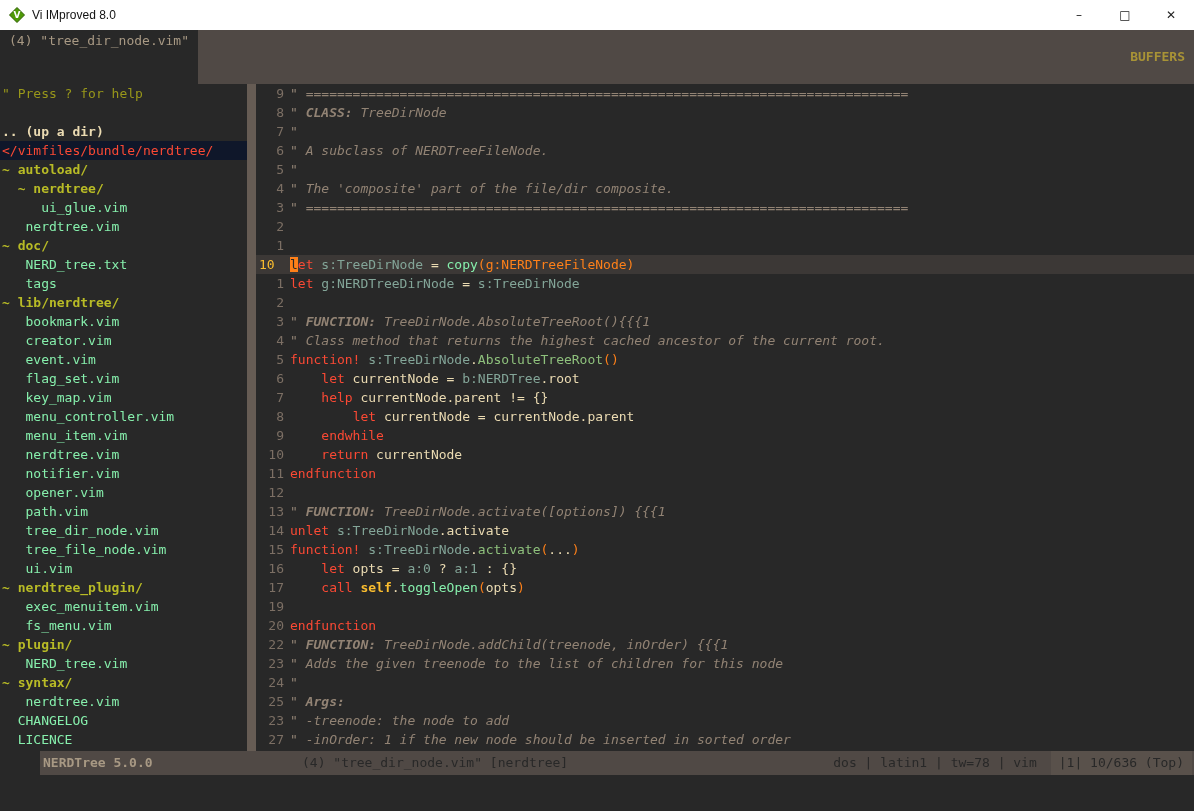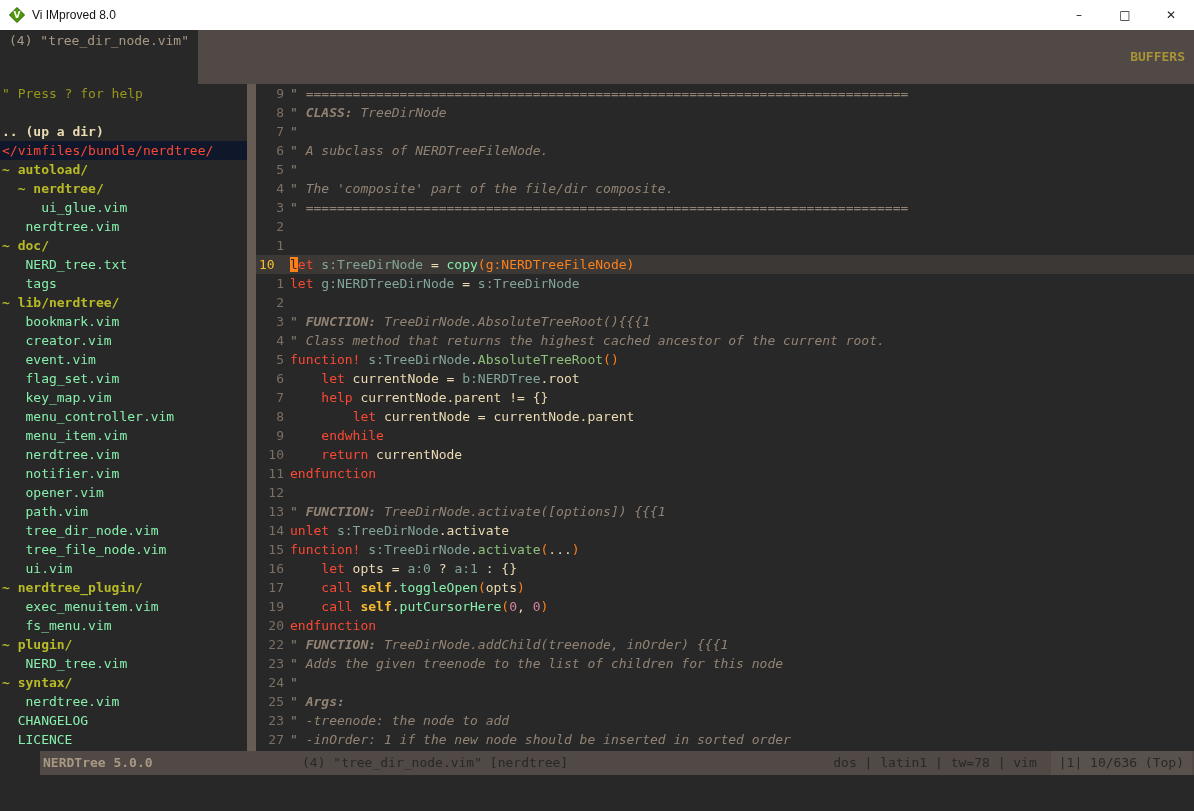--- a/index.html
+++ b/index.html
@@ -126,21 +126,21 @@
         <div class="eline"><div class="lnum">8</div><div class="ltext"><span class="fg">        </span><span class="kw">let</span><span class="fg"> currentNode = currentNode.parent</span></div></div>
         <div class="eline"><div class="lnum">9</div><div class="ltext"><span class="fg">    </span><span class="kw">endwhile</span></div></div>
         <div class="eline"><div class="lnum">10</div><div class="ltext"><span class="fg">    </span><span class="kw">return</span><span class="fg"> currentNode</span></div></div>
         <div class="eline"><div class="lnum">11</div><div class="ltext"><span class="kw">endfunction</span></div></div>
         <div class="eline"><div class="lnum">12</div><div class="ltext"></div></div>
         <div class="eline"><div class="lnum">13</div><div class="ltext"><span class="cm">" </span><span class="cmb">FUNCTION:</span><span class="cm"> TreeDirNode.activate([options]) {{{1</span></div></div>
         <div class="eline"><div class="lnum">14</div><div class="ltext"><span class="kw">unlet</span><span class="fg"> </span><span class="vr">s:TreeDirNode</span><span class="fg">.activate</span></div></div>
         <div class="eline"><div class="lnum">15</div><div class="ltext"><span class="kw">function!</span><span class="fg"> </span><span class="vr">s:TreeDirNode</span><span class="fg">.</span><span class="idf">activate</span><span class="orn">(</span><span class="fg">...</span><span class="orn">)</span></div></div>
         <div class="eline"><div class="lnum">16</div><div class="ltext"><span class="fg">    </span><span class="kw">let</span><span class="fg"> opts = </span><span class="vr">a:0</span><span class="fg"> ? </span><span class="vr">a:1</span><span class="fg"> : {}</span></div></div>
         <div class="eline"><div class="lnum">17</div><div class="ltext"><span class="fg">    </span><span class="kw">call</span><span class="fg"> </span><span class="slf">self</span><span class="fg">.</span><span class="mth">toggleOpen</span><span class="orn">(</span><span class="fg">opts</span><span class="orn">)</span></div></div>
-        <div class="eline"><div class="lnum">19</div><div class="ltext"><span class="fg">    </span><span class="kw">call</span><span class="fg"> </span><span class="slf">self</span><span class="fg">.</span><span class="mth">putCursorHere</span><span class="orn">(</span><span class="pur">0</span><span class="fg">, </span><span class="pur">0</span><span class="orn">)</span></div></div>
+        <div class="eline"><div class="lnum">19</div></div>
         <div class="eline"><div class="lnum">20</div><div class="ltext"><span class="kw">endfunction</span></div></div>
         <div class="eline"><div class="lnum">22</div><div class="ltext"><span class="cm">" </span><span class="cmb">FUNCTION:</span><span class="cm"> TreeDirNode.addChild(treenode, inOrder) {{{1</span></div></div>
         <div class="eline"><div class="lnum">23</div><div class="ltext"><span class="cm">" Adds the given treenode to the list of children for this node</span></div></div>
         <div class="eline"><div class="lnum">24</div><div class="ltext"><span class="cm">"</span></div></div>
         <div class="eline"><div class="lnum">25</div><div class="ltext"><span class="cm">" </span><span class="cmb">Args:</span></div></div>
         <div class="eline"><div class="lnum">23</div><div class="ltext"><span class="cm">" -treenode: the node to add</span></div></div>
         <div class="eline"><div class="lnum">27</div><div class="ltext"><span class="cm">" -inOrder: 1 if the new node should be inserted in sorted order</span></div></div>
       </div>
   </div>
 

